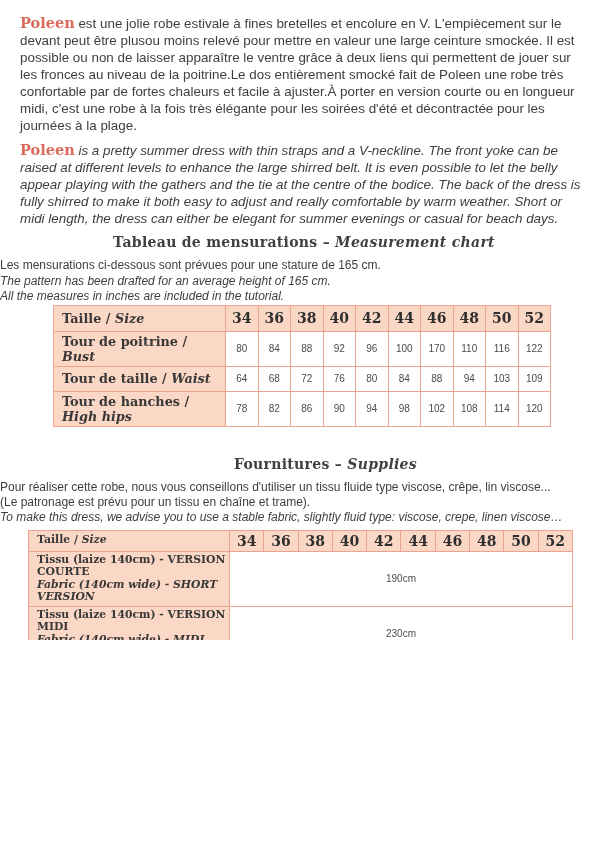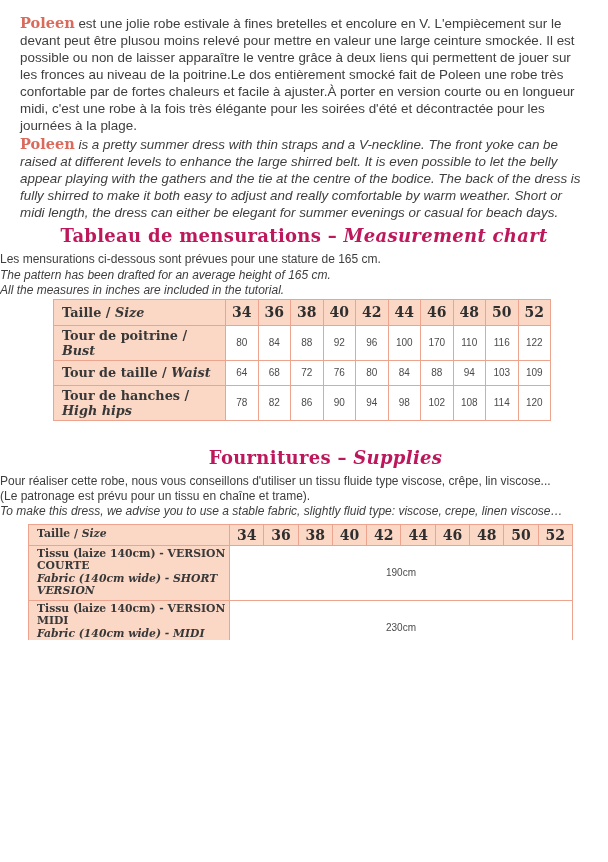--- a/index.html
+++ b/index.html
@@ -3,26 +3,26 @@
 <meta charset="utf-8">
 <style>
   html,body{margin:0;padding:0;}
   .page{
     width:608px;height:640px;background:#ffffff;position:relative;overflow:hidden;
     font-family:"Liberation Sans",sans-serif;color:#3e3e3e;
   }
   
   .intro{margin:14px 20px 0 20px;font-size:13.4px;line-height:17px;text-align:left;}
   .intro .lead{font-family:"DejaVu Serif",serif;font-weight:bold;color:#d96a5c;font-size:14.5px;}
-  .intro-en{font-style:italic;margin-top:1px;}
+  .intro-en{font-style:italic;margin-top:7px;}
   .intro-en .lead{font-style:normal;}
   
   .section-title{
-    text-align:center;font-family:"DejaVu Serif",serif;font-weight:bold;color:#be185d;
-    font-size:18px;line-height:26px;margin:2px 0 0 0;letter-spacing:.3px;
+    text-align:center;font-family:"DejaVu Serif",serif;font-weight:bold;color:#404040;
+    font-size:14px;line-height:26px;margin:2px 0 0 0;letter-spacing:.3px;
   }
   .title-it{font-style:italic;}
   .m-title{margin-top:2px;}
   .s-title{margin-top:24px;padding-left:43px;}
   
   .notes{text-align:left;font-size:12px;line-height:15.5px;margin-top:3px;}
   .notes2{line-height:15px;margin-top:3px;}
   .it{font-style:italic;}
   
   table{border-collapse:collapse;table-layout:fixed;}

